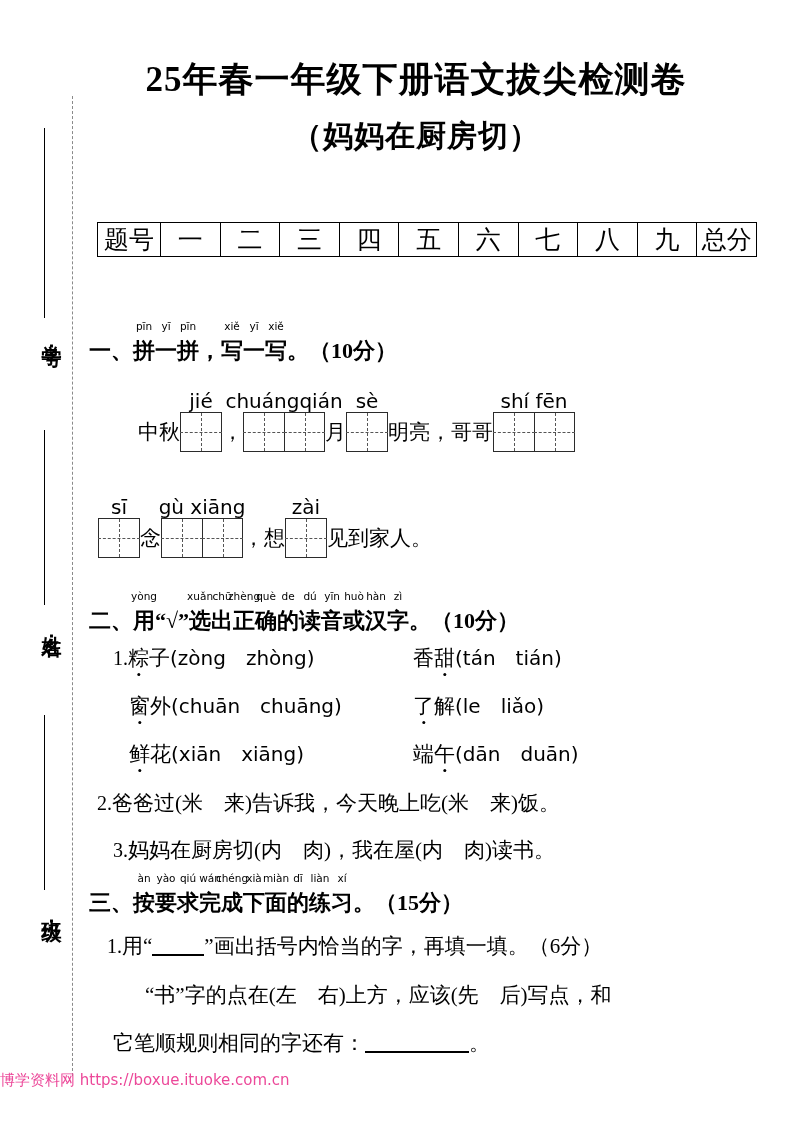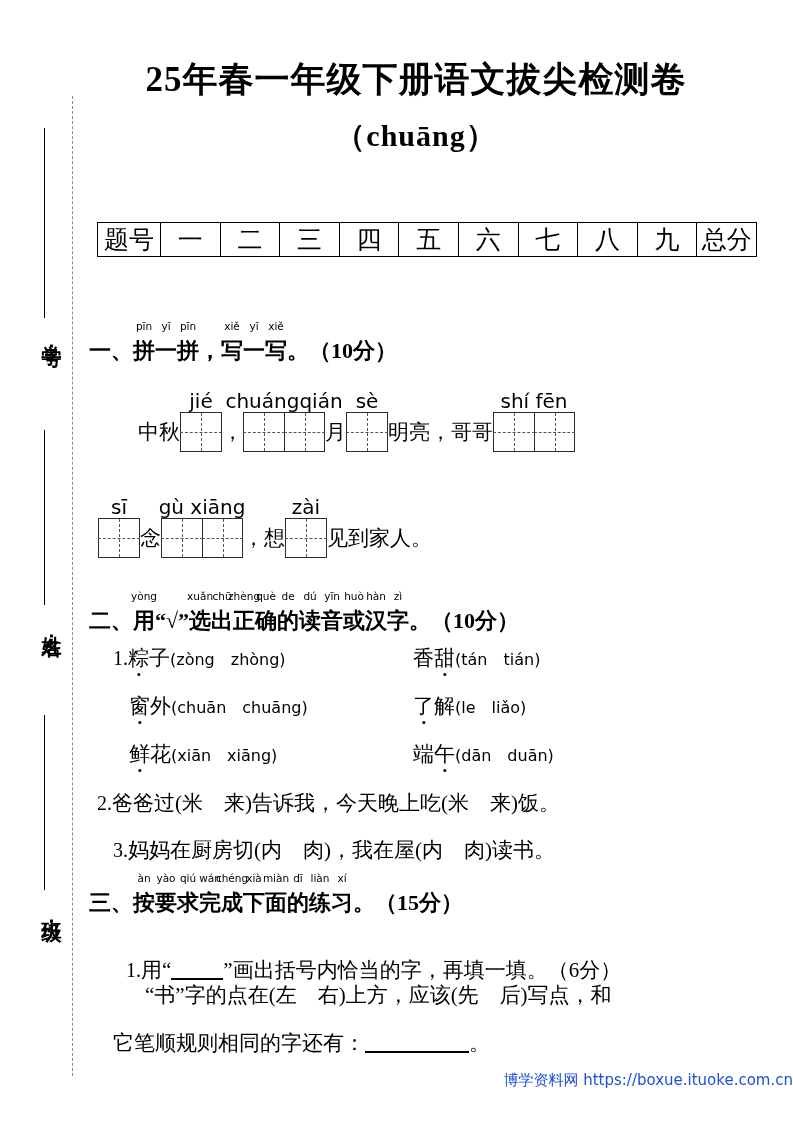--- a/index.html
+++ b/index.html
@@ -186,21 +186,21 @@
 
   
   .qline {
     position: absolute;
     white-space: nowrap;
     font-size: 21px;
   }
   .q-num { font-size: 20px; }
   .pinyin-opt {
     font-family: "DejaVu Sans", "Liberation Sans", sans-serif;
-    font-size: 16px;
+    font-size: 20px;
   }
   .dotted {
     position: relative;
     display: inline-block;
   }
   .dotted::after {
     content: "";
     position: absolute;
     left: 50%;
     transform: translateX(-50%);
@@ -220,23 +220,23 @@
     width: 104px;
     border-bottom: 2px solid #000;
     vertical-align: -3px;
   }
 
   
   #footer-watermark {
     position: absolute;
     left: 0; top: 1071px;
     width: 793px;
-    text-align: right;
+    text-align: left;
     font-size: 15px;
-    color: #1d4ed8;
+    color: #ec4899;
     font-family: "DejaVu Sans", "Liberation Sans", sans-serif;
   }
 </style>
 </head>
 <body>
 
 <div id="margin-strip">
   <div class="margin-dashed-line"></div>
 
   <div class="margin-solid-line" style="top:128px;height:190px;"></div>
@@ -245,21 +245,21 @@
   <div class="margin-solid-line" style="top:430px;height:175px;"></div>
   <div class="margin-label" style="top:620px;">姓名：</div>
 
   <div class="margin-solid-line" style="top:715px;height:175px;"></div>
   <div class="margin-label" style="top:905px;">班级：</div>
 </div>
 
 <div id="sheet">
 
   <div class="title-main">25年春一年级下册语文拔尖检测卷</div>
-  <div class="title-sub">（chuāng）</div>
+  <div class="title-sub">（妈妈在厨房切）</div>
 
 
   <table id="score-table">
     <tbody>
       <tr>
         <td class="head-cell">题号</td>
         <td>一</td>
         <td>二</td>
         <td>三</td>
         <td>四</td>
@@ -315,21 +315,21 @@
   </div>
 
   <div class="qline" style="top:836px;left:27px;">
     <span class="q-num">3.</span><span>妈妈在厨房切(内　肉)，我在屋(内　肉)读书。</span>
   </div>
 
   <div class="sec-head" style="top:888px;">
     <span class="num">三、</span><span class="ruby-word"><span class="py">àn</span><span class="ch">按</span></span><span class="ruby-word"><span class="py">yào</span><span class="ch">要</span></span><span class="ruby-word"><span class="py">qiú</span><span class="ch">求</span></span><span class="ruby-word"><span class="py">wán</span><span class="ch">完</span></span><span class="ruby-word"><span class="py">chéng</span><span class="ch">成</span></span><span class="ruby-word"><span class="py">xià</span><span class="ch">下</span></span><span class="ruby-word"><span class="py">miàn</span><span class="ch">面</span></span><span class="ruby-word"><span class="py">dī</span><span class="ch">的</span></span><span class="ruby-word"><span class="py">liàn</span><span class="ch">练</span></span><span class="ruby-word"><span class="py">xí</span><span class="ch">习</span></span><span class="ruby-word"><span class="ch">。</span></span><span class="pts">（15分）</span>
   </div>
 
-  <div class="qline" style="top:932px;left:40px;margin-top:24px;">
+  <div class="qline" style="top:932px;left:21px;">
     <span class="q-num">1.</span><span>用“</span><span class="blank-short"></span><span>”画出括号内恰当的字，再填一填。</span><span>（6分）</span>
   </div>
 
   <div class="qline" style="top:981px;left:59px;">“书”字的点在(左　右)上方，应该(先　后)写点，和</div>
 
   <div class="qline" style="top:1029px;left:27px;">
     <span>它笔顺规则相同的字还有：</span><span class="blank-long"></span><span>。</span>
   </div>
 
 </div>

